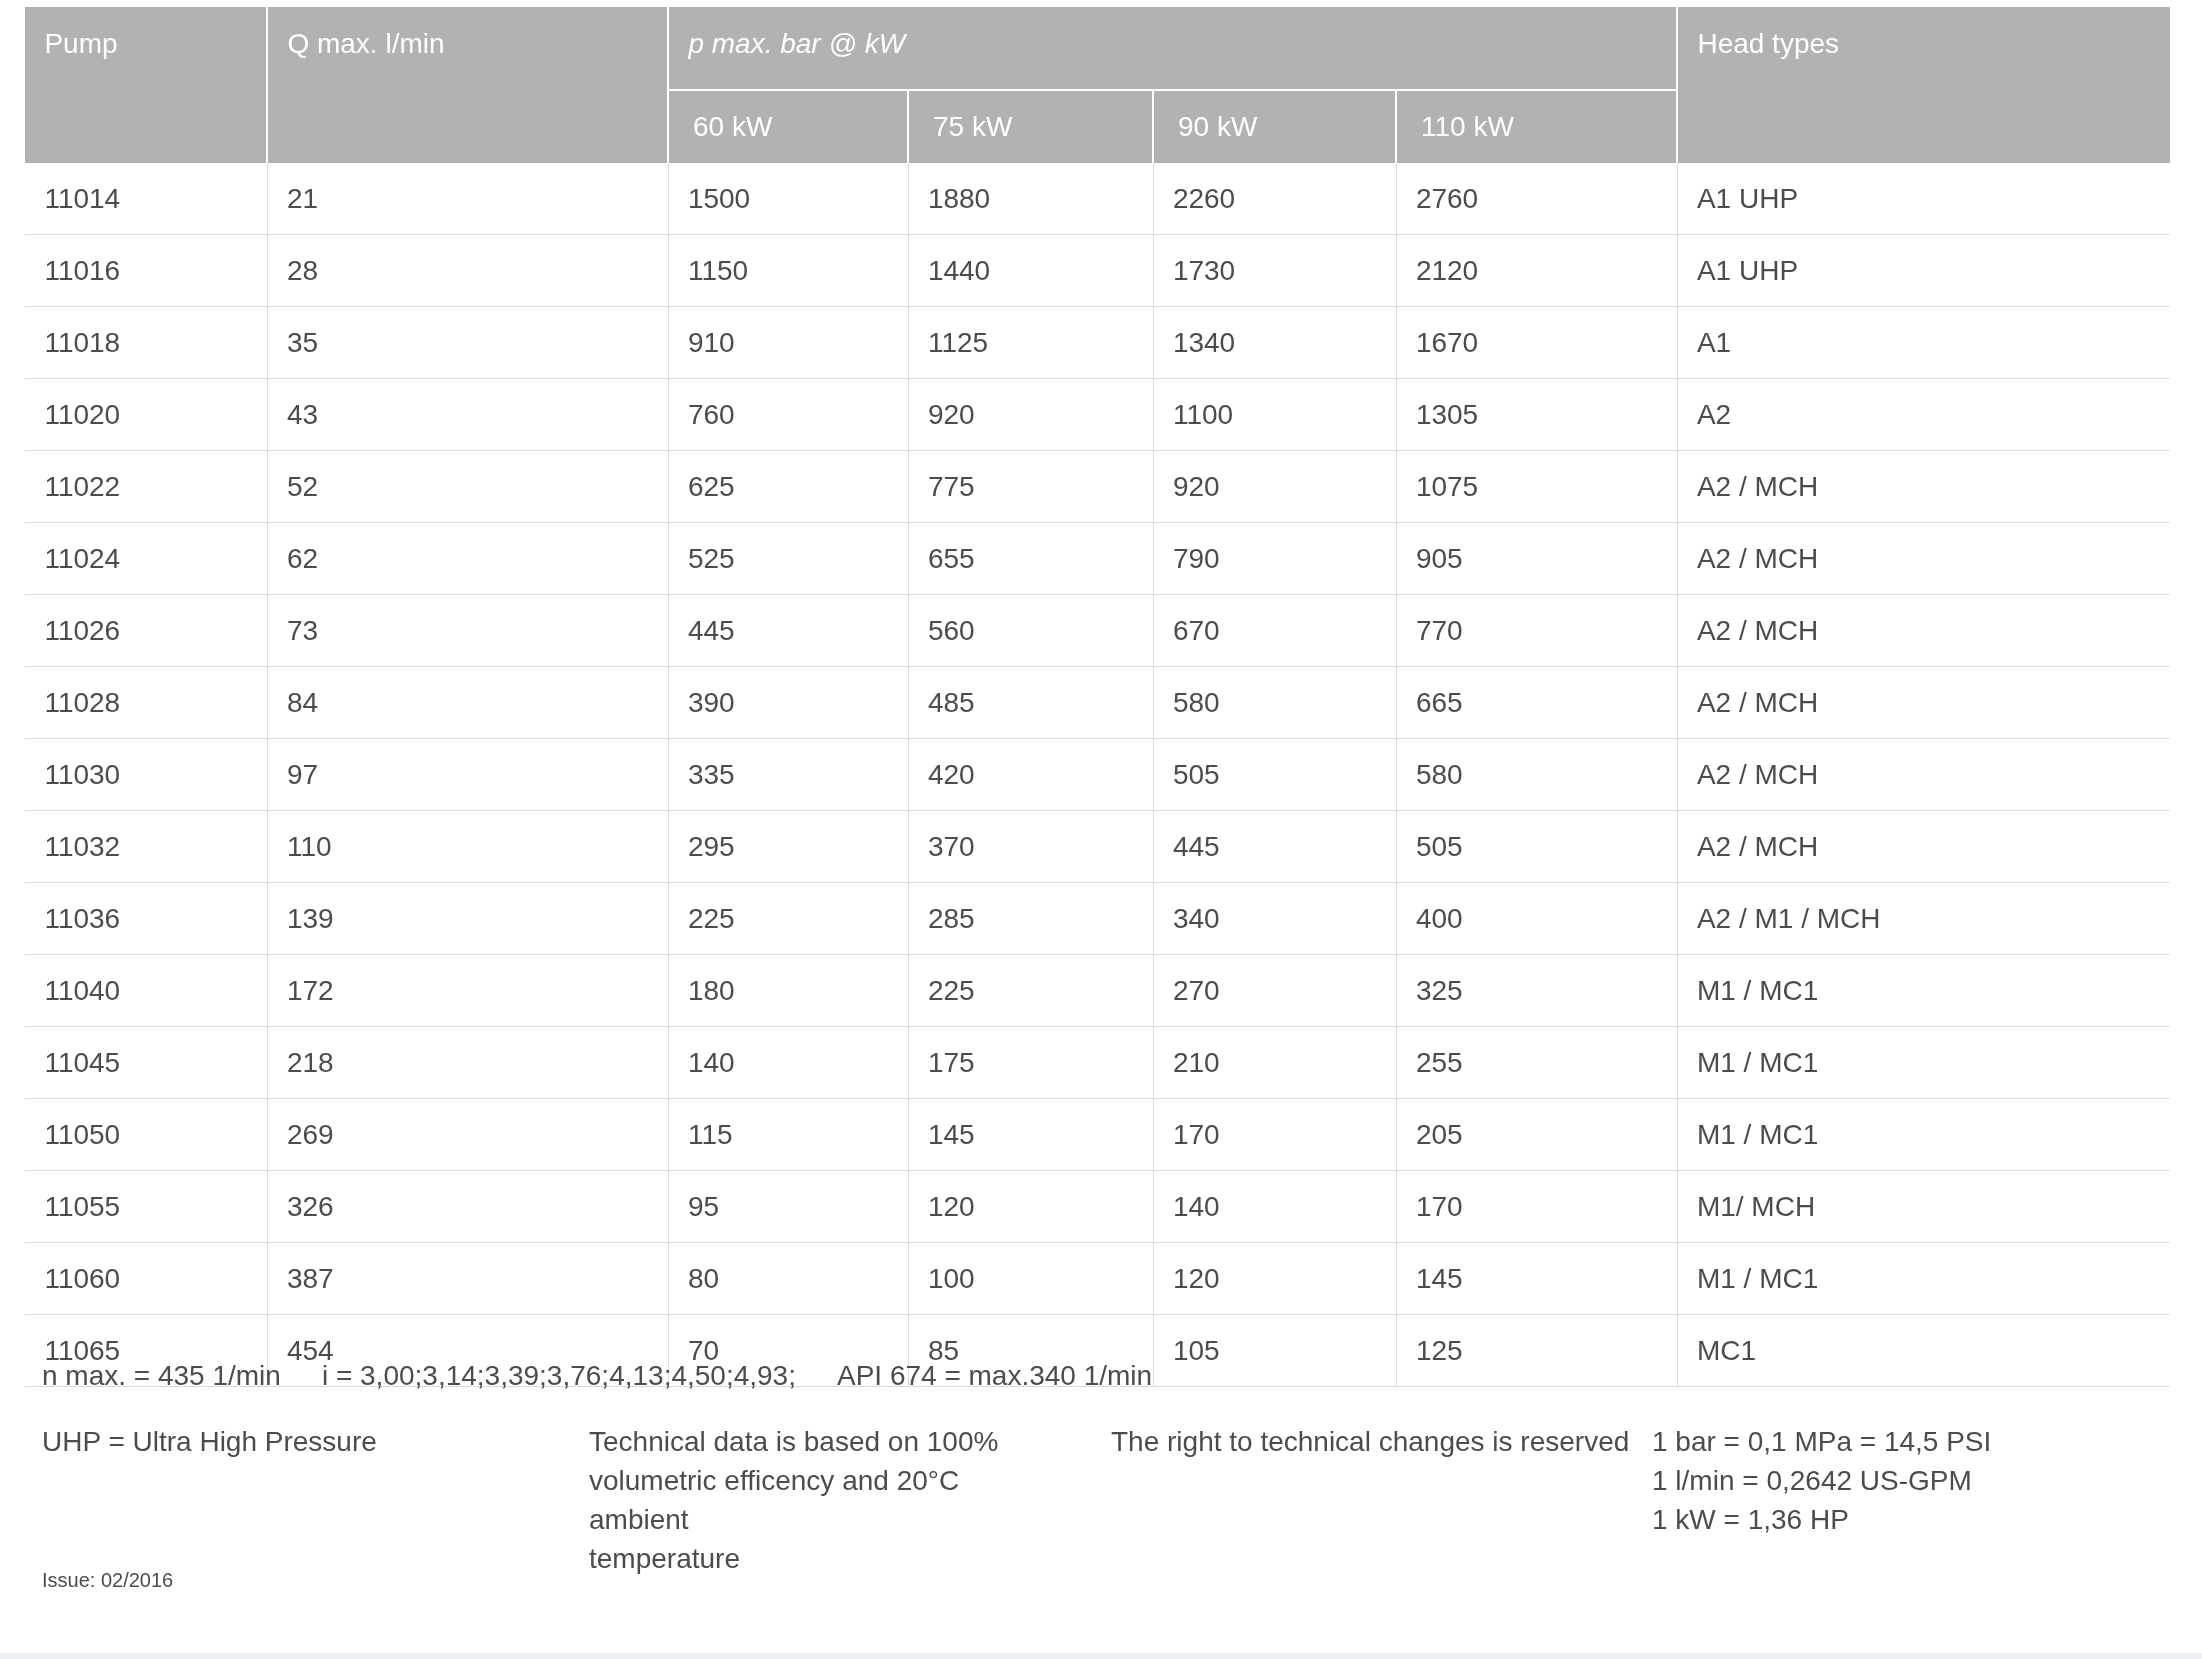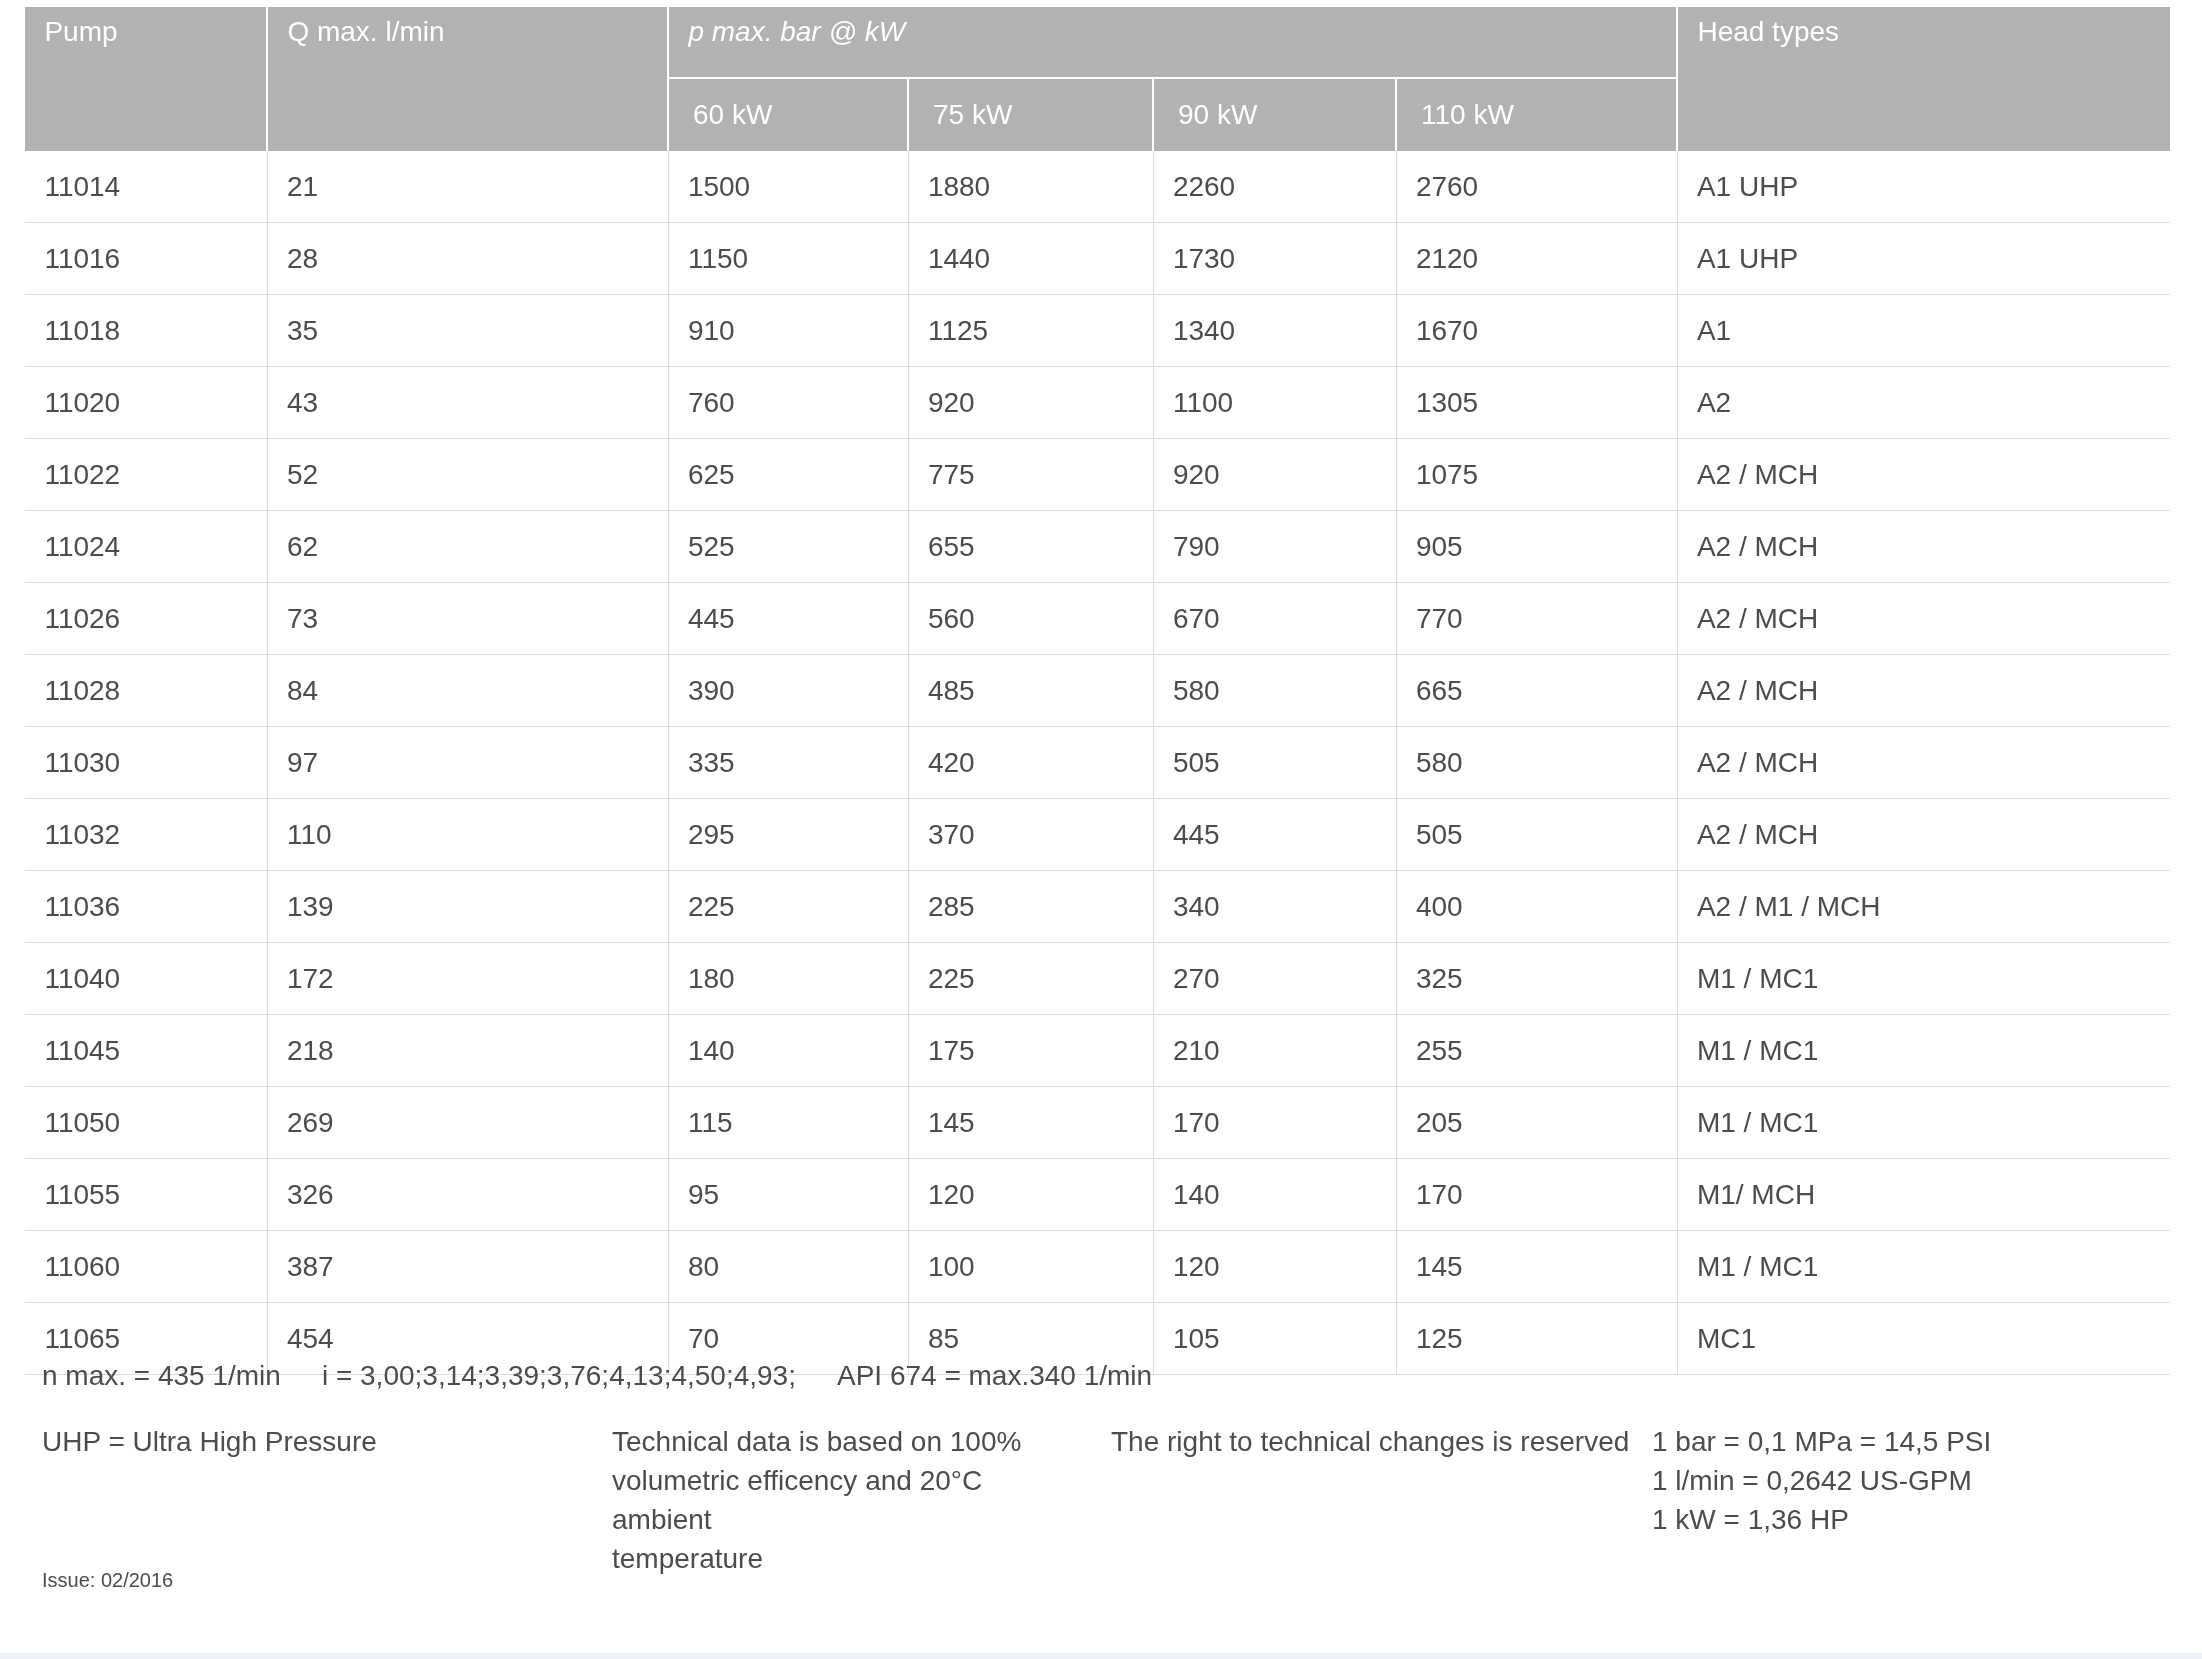--- a/index.html
+++ b/index.html
@@ -11,38 +11,38 @@
   
   .pump-table{
     position:absolute;left:25px;top:7.4px;width:2144px;
     border-collapse:collapse;table-layout:fixed;
     font-size:28px;
   }
   .pump-table th{
     background:#b2b2b2;color:#ffffff;font-weight:normal;text-align:left;
     padding:0 0 0 19.4px;
   }
-  .pump-table thead tr.h1 th{height:61px;vertical-align:top;padding-top:9px;}
+  .pump-table thead tr.h1 th{height:61px;vertical-align:top;padding-top:21px;}
   .pump-table thead tr.h2 th{height:72px;vertical-align:middle;padding-left:24px;}
   .pump-table th.sep-r{border-right:2.8px solid #ffffff;}
   .pump-table th.sep-b{border-bottom:2.8px solid #ffffff;font-style:italic;}
   .pump-table tbody td{
     height:71px;vertical-align:middle;padding:0 0 0 19.4px;
     border-bottom:1.8px solid #dcdcdc;color:#4c4c4c;background:#ffffff;
   }
   .pump-table tbody td.div-r{border-right:1.8px solid #dcdcdc;}
   
   .footnote-line{
     position:absolute;left:42px;top:1360px;font-size:28px;white-space:nowrap;
   }
   .footnote-line span{display:inline-block;margin-right:41px;}
   .notes{position:absolute;top:1422px;left:0;width:2202px;font-size:28px;line-height:39px;}
   .note-col{position:absolute;top:0;}
   .note-uhp{left:42px;}
-  .note-technical{left:612px;width:434px;}
+  .note-technical{left:589px;width:434px;}
   .note-rights{left:1111px;}
   .note-conversions{left:1652px;}
   .issue-line{position:absolute;left:42px;top:1569px;font-size:20px;}
   .bottom-strip{position:absolute;left:0;bottom:0;width:2202px;height:6.5px;background:#edf0f4;}
 </style>
 </head>
 <body>
 
 <table class="pump-table">
   <colgroup>

